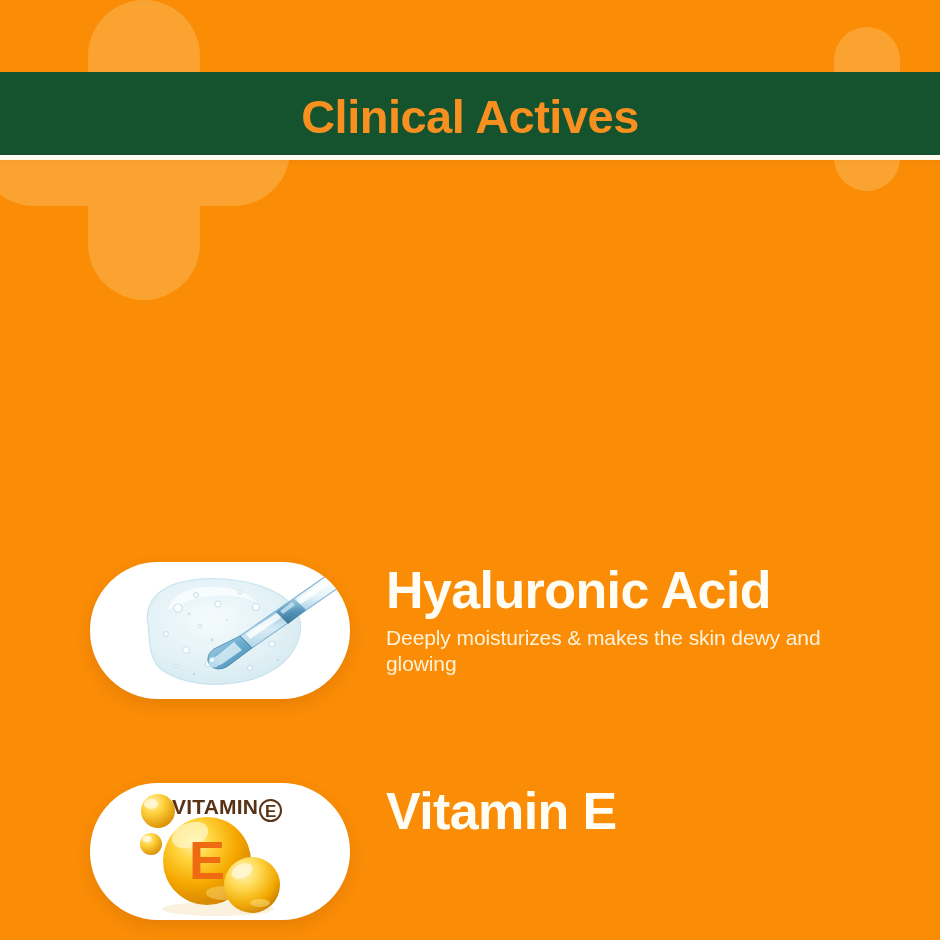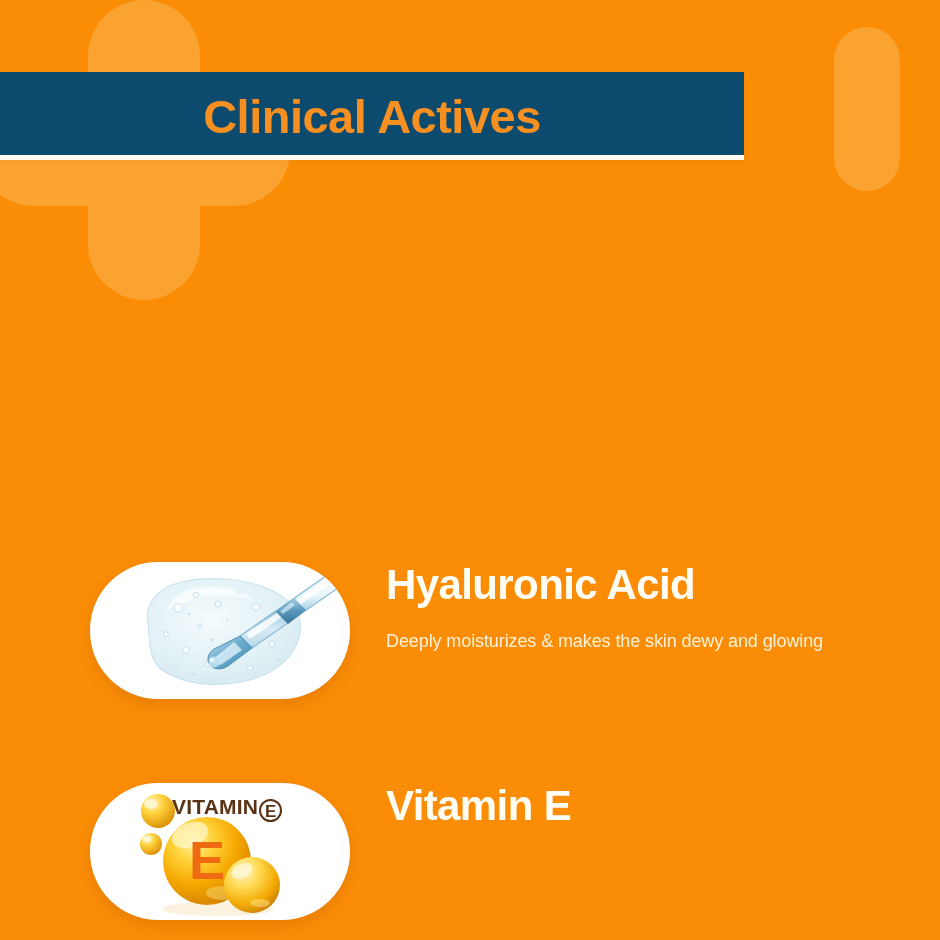--- a/index.html
+++ b/index.html
@@ -63,23 +63,23 @@
     height: 112px;
     border-radius: 56px;
     background: #FBA330;
   }
 
   
   #title-band {
     position: absolute;
     left: 0;
     top: 72px;
-    width: 744px;
+    width: 940px;
     height: 88px;
-    background: #0c4a6e;
+    background: #14532d;
     display: flex;
     align-items: center;
     justify-content: center;
     z-index: 5;
     box-shadow: 0 2px 5px rgba(120,60,0,0.06);
   }
   #title-band::after {
     content: "";
     position: absolute;
     left: 0;
@@ -131,31 +131,31 @@
     overflow: hidden;
   }
 
   .feature-text {
     flex: 1 1 auto;
     margin-left: 36px;
     padding-top: 1px;
   }
 
   .feature-heading {
-    font-size: 42px;
+    font-size: 52px;
     font-weight: bold;
     color: #FFFDF4;
     line-height: 1.04;
     letter-spacing: -0.6px;
     white-space: nowrap;
   }
 
   .feature-desc {
-    margin-top: 24px;
-    font-size: 18px;
+    margin-top: 8px;
+    font-size: 21px;
     font-weight: normal;
     color: #FDF2D8;
     line-height: 1.22;
     max-width: 500px;
     letter-spacing: -0.1px;
   }
 
   
   .art { position: absolute; inset: 0; }
   .art svg { display: block; width: 100%; height: 100%; }

